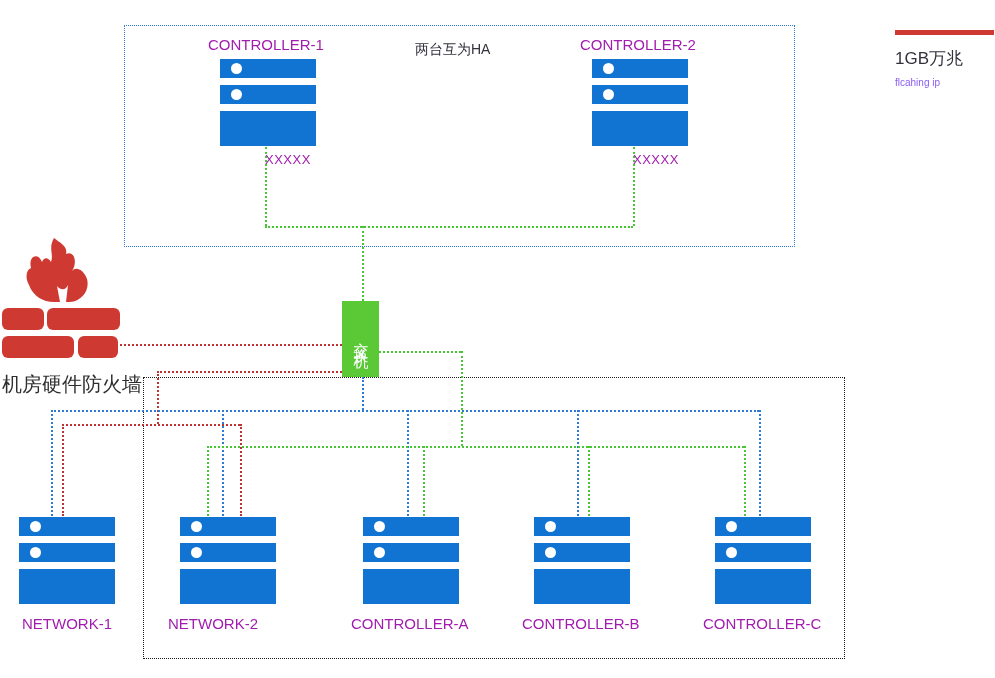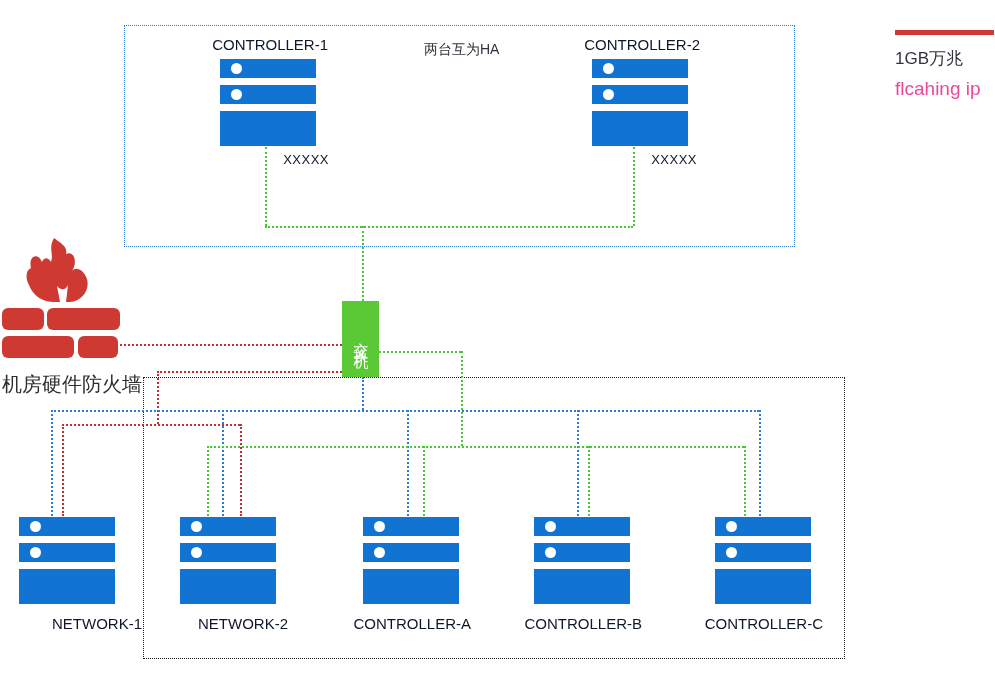--- a/index.html
+++ b/index.html
@@ -8,35 +8,35 @@
     font-family:"Liberation Sans","DejaVu Sans",sans-serif;overflow:hidden;
   }
   .box{position:absolute;z-index:1;}
   .blue-box{left:124px;top:25px;width:669px;height:220px;border:1px dotted var(--line_blue);}
   .black-box{left:143px;top:377px;width:700px;height:280px;border:1px dotted var(--line_black);}
   .line{position:absolute;z-index:2;}
   .server{position:absolute;width:96px;z-index:3;}
   .bar{height:19px;background:var(--blue);margin-bottom:7px;position:relative;}
   .bar.tall{height:35px;margin-bottom:0;}
   .led{position:absolute;left:11px;top:4px;width:11px;height:11px;border-radius:50%;background:#fff;}
-  .label{position:absolute;color:#0f172a;font-size:15px;text-align:right;z-index:4;white-space:nowrap;}
+  .label{position:absolute;color:#a21caf;font-size:15px;text-align:left;z-index:4;white-space:nowrap;}
   .note{font-size:14px;color:#32323c;text-align:left;}
   .xxxxx{font-size:13px;letter-spacing:.5px;}
   .fw-label{font-size:20px;color:#2e2e2e;text-align:left;}
   .switch{
     position:absolute;left:342px;top:301px;width:37px;height:76px;background:var(--green);
     color:#fff;z-index:5;display:flex;align-items:center;justify-content:center;
     writing-mode:vertical-rl;text-orientation:upright;font-size:15px;letter-spacing:6px;
   }
   .brick{position:absolute;background:var(--red);border-radius:6px;z-index:3;}
   .flame{position:absolute;left:24px;top:238px;z-index:3;}
   .legend-item{position:absolute;left:895px;width:99px;z-index:3;}
   .legend-bar{height:5px;margin-bottom:12px;}
   .legend-title{font-size:17px;color:#32323c;margin-bottom:7px;}
-  .legend-sub{font-size:19px;color:#ec4899;margin-bottom:5px;line-height:1.25;}
+  .legend-sub{font-size:10px;color:#8b5cf6;margin-bottom:5px;line-height:1.25;}
 </style>
 </head>
 <body>
 
 <div class="canvas">
 
   <div class="box blue-box"></div>
   <div class="box black-box"></div>
 
   <div id="lines">
@@ -71,21 +71,21 @@
     <div class="bar">
         <span class="led"></span>
       </div>
     <div class="bar">
         <span class="led"></span>
       </div>
     <div class="bar tall"></div>
   </div>
   <div class="label xxxxx" style="left:265px;top:152px;width:64px">XXXXX</div>
 
-  <div class="label note" style="left:424px;top:41px;width:120px">两台互为HA</div>
+  <div class="label note" style="left:415px;top:41px;width:120px">两台互为HA</div>
 
   <div class="label" style="left:580px;top:36px;width:120px">CONTROLLER-2</div>
   <div class="server" style="left:592px;top:59px">
     <div class="bar">
         <span class="led"></span>
       </div>
     <div class="bar">
         <span class="led"></span>
       </div>
     <div class="bar tall"></div>

